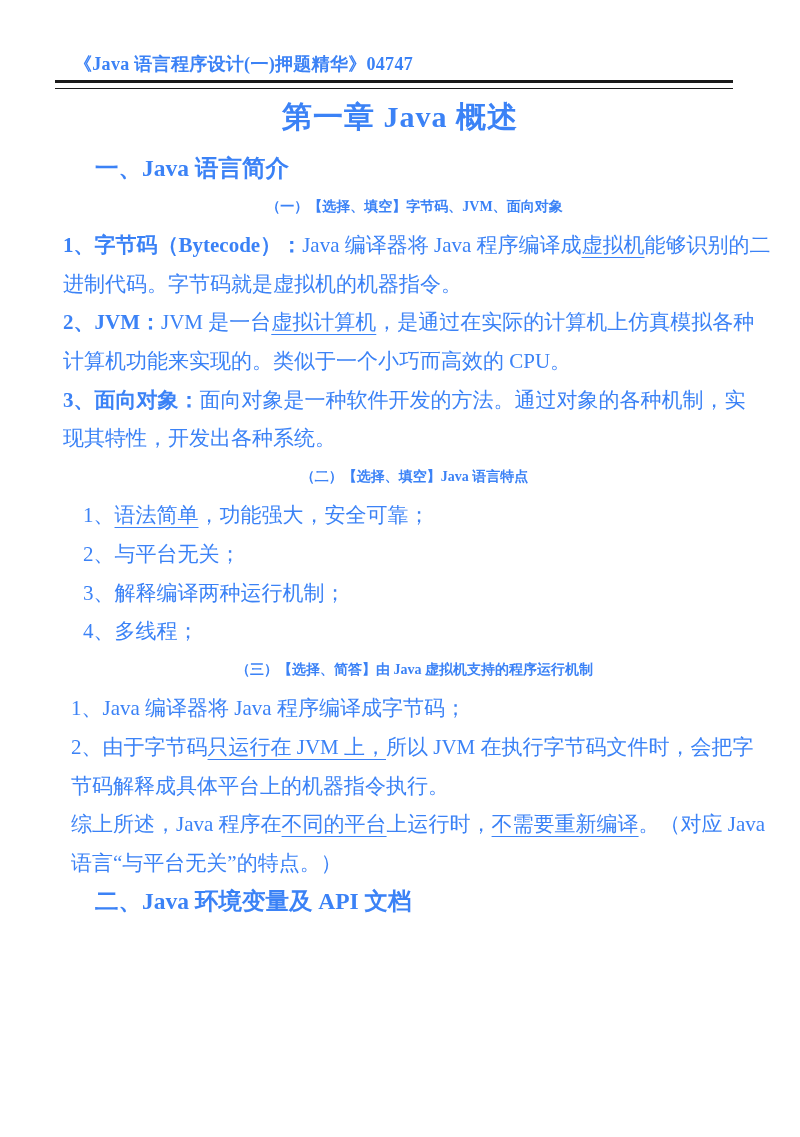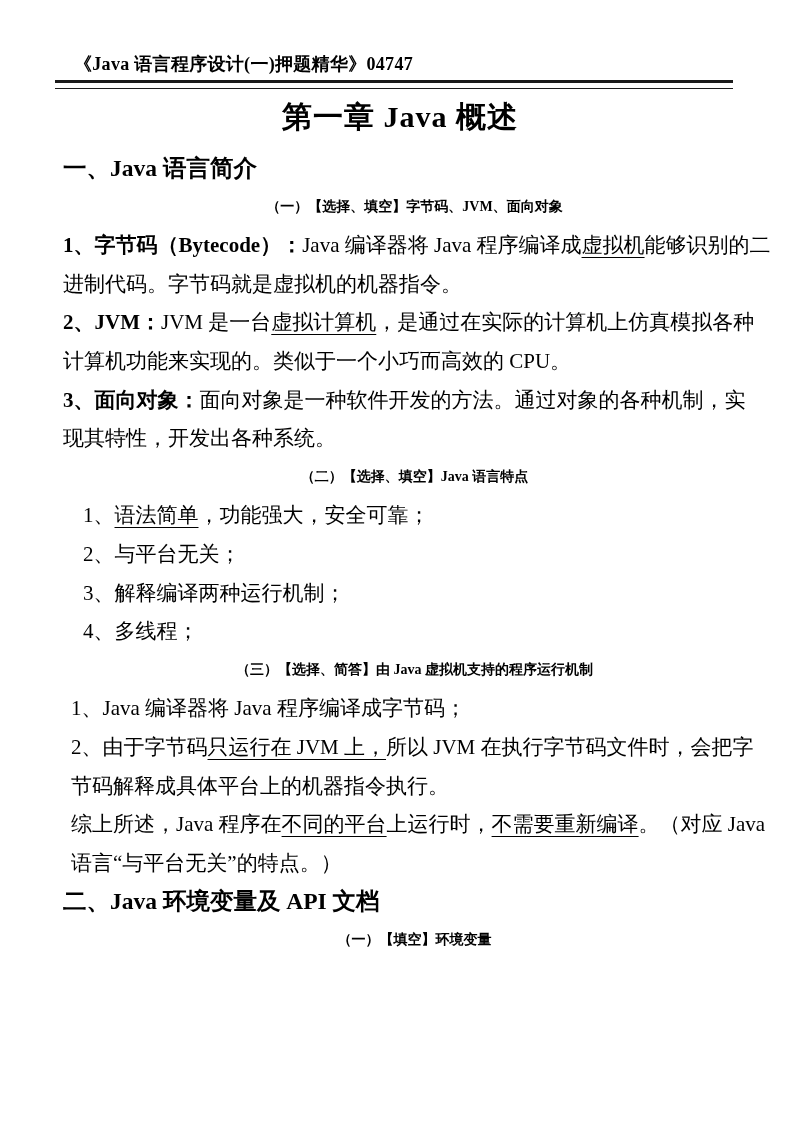--- a/index.html
+++ b/index.html
@@ -2,21 +2,21 @@
 <html><head>
 <meta charset="utf-8">
 <style>
   html, body { margin: 0; padding: 0; background: #e8e8e8; }
   .page {
     position: relative;
     width: 800px;
     height: 1137px;
     margin: 0 auto;
     background: #ffffff;
-    color: #000000;
+    color: #3b82f6;
     font-family: "Liberation Serif", "DejaVu Serif", serif;
     overflow: hidden;
   }
   .header-text {
     position: absolute;
     left: 74px;
     top: 52px;
     font-size: 18px;
     font-weight: 600;
     letter-spacing: 0.3px;
@@ -48,21 +48,21 @@
     top: 149px;
     left: 63px;
     width: 690px;
   }
   .line {
     height: 38.6px;
     line-height: 38.6px;
     font-size: 21px;
     white-space: nowrap;
   }
-  .h1 { font-size: 23.5px; font-weight: bold; }
+  .h1 { font-size: 23.5px; font-weight: bold; margin-left: 32px; }
   .h2 { font-size: 14px; font-weight: bold; padding-left: 13px; text-align: center; }
   .ind1 { padding-left: 20px; }
   .ind2 { padding-left: 8px; }
   .b { font-weight: bold; }
   .u {
     text-decoration: underline;
     text-underline-offset: 4.5px;
     text-decoration-thickness: 1.3px;
   }
 </style>
@@ -152,19 +152,16 @@
     </div>
 
     <div class="line ind2">
       <span>语言“与平台无关”的特点。）</span>
     </div>
 
     <div class="line h1">
       <span>二、Java 环境变量及 API 文档</span>
     </div>
 
-    <div class="line h2">
-      <span>（一）【填空】环境变量</span>
-    </div>
 
 
   </div>
 </div>
 
 </body></html>

